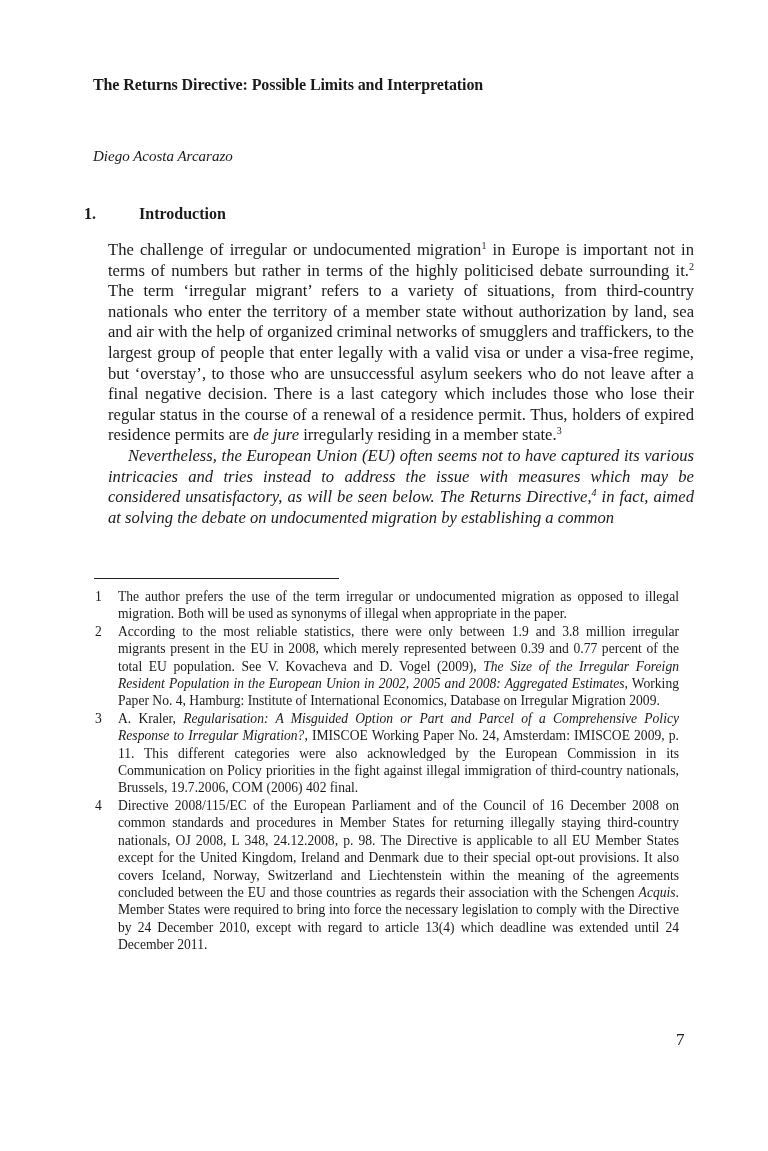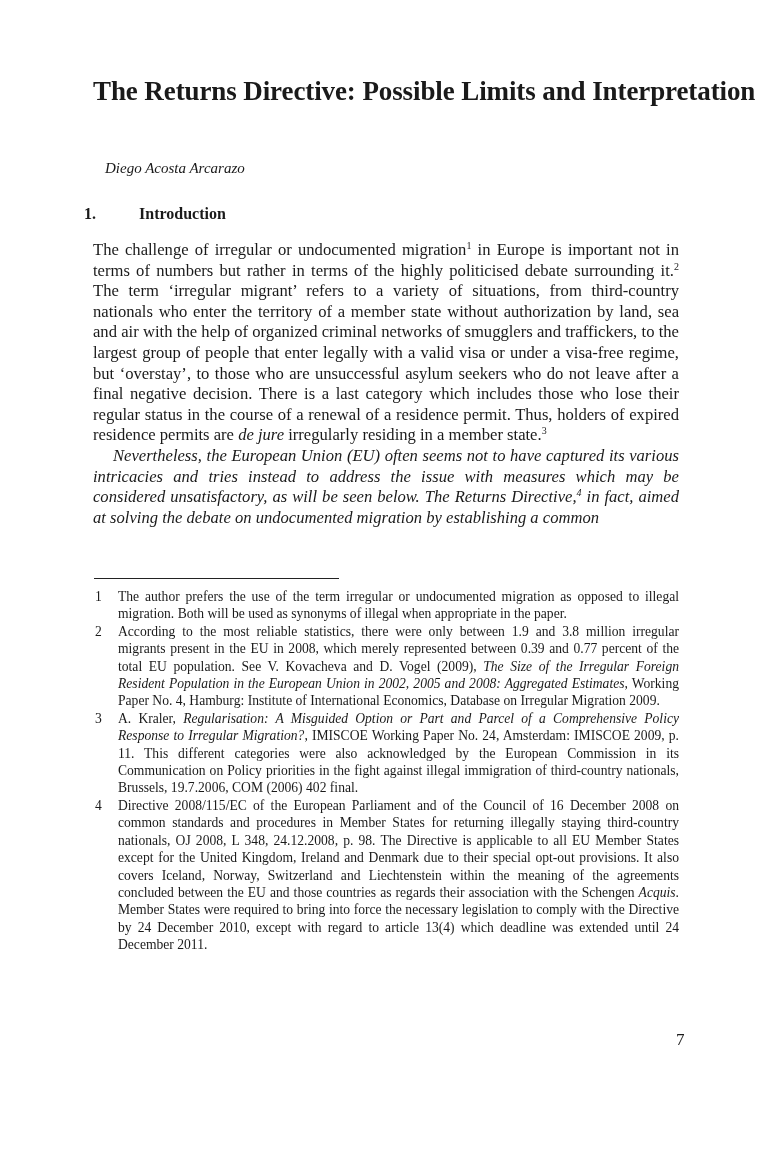--- a/index.html
+++ b/index.html
@@ -1,21 +1,21 @@
 <!DOCTYPE html>
 <html><head>
 <meta charset="utf-8">
 <style>
   html, body { margin: 0; padding: 0; background: #ffffff; }
   body { width: 768px; height: 1151px; position: relative; overflow: hidden; color: #1a1a1a; font-family: "Liberation Serif", "DejaVu Serif", serif; }
-  .title { position: absolute; left: 93px; top: 76px; width: 600px; font-size: 27px; font-weight: bold; letter-spacing: -0.1px; margin: 0; white-space: nowrap; }
-  .author { position: absolute; left: 93px; top: 148px; font-size: 15px; font-style: italic; margin: 12px; }
+  .title { position: absolute; left: 93px; top: 76px; width: 600px; font-size: 16px; font-weight: bold; letter-spacing: -0.1px; margin: 0; white-space: nowrap; }
+  .author { position: absolute; left: 93px; top: 148px; font-size: 15px; font-style: italic; margin: 0; }
   .heading { position: absolute; left: 84px; top: 205px; font-size: 16px; font-weight: bold; margin: 0; }
   .heading .num { display: inline-block; width: 55px; }
-  .body { position: absolute; left: 93px; top: 240px; width: 586px; font-size: 16.6px; line-height: 20.6px; text-align: justify; hyphens: manual; }
+  .body { position: absolute; left: 108px; top: 240px; width: 586px; font-size: 16.6px; line-height: 20.6px; text-align: justify; hyphens: manual; }
   .body p { margin: 0; }
   .body p.indent { text-indent: 20px; font-style: italic; }
   sup { font-size: 10px; line-height: 0; vertical-align: 6px; }
   .rule { position: absolute; left: 94px; top: 578px; width: 245px; height: 0; border-top: 1.3px solid #222; }
   .footnotes { position: absolute; left: 93px; top: 588px; width: 586px; font-size: 13.6px; line-height: 17.4px; }
   .fn { display: flex; margin: 0; }
   .fn .fn-num { width: 25px; flex: 0 0 25px; padding-left: 2px; box-sizing: border-box; }
   .fn .fn-text { flex: 1; text-align: justify; }
   .page-number { position: absolute; left: 676px; top: 1030px; font-size: 17px; margin: 0; }
   i { font-style: italic; }

